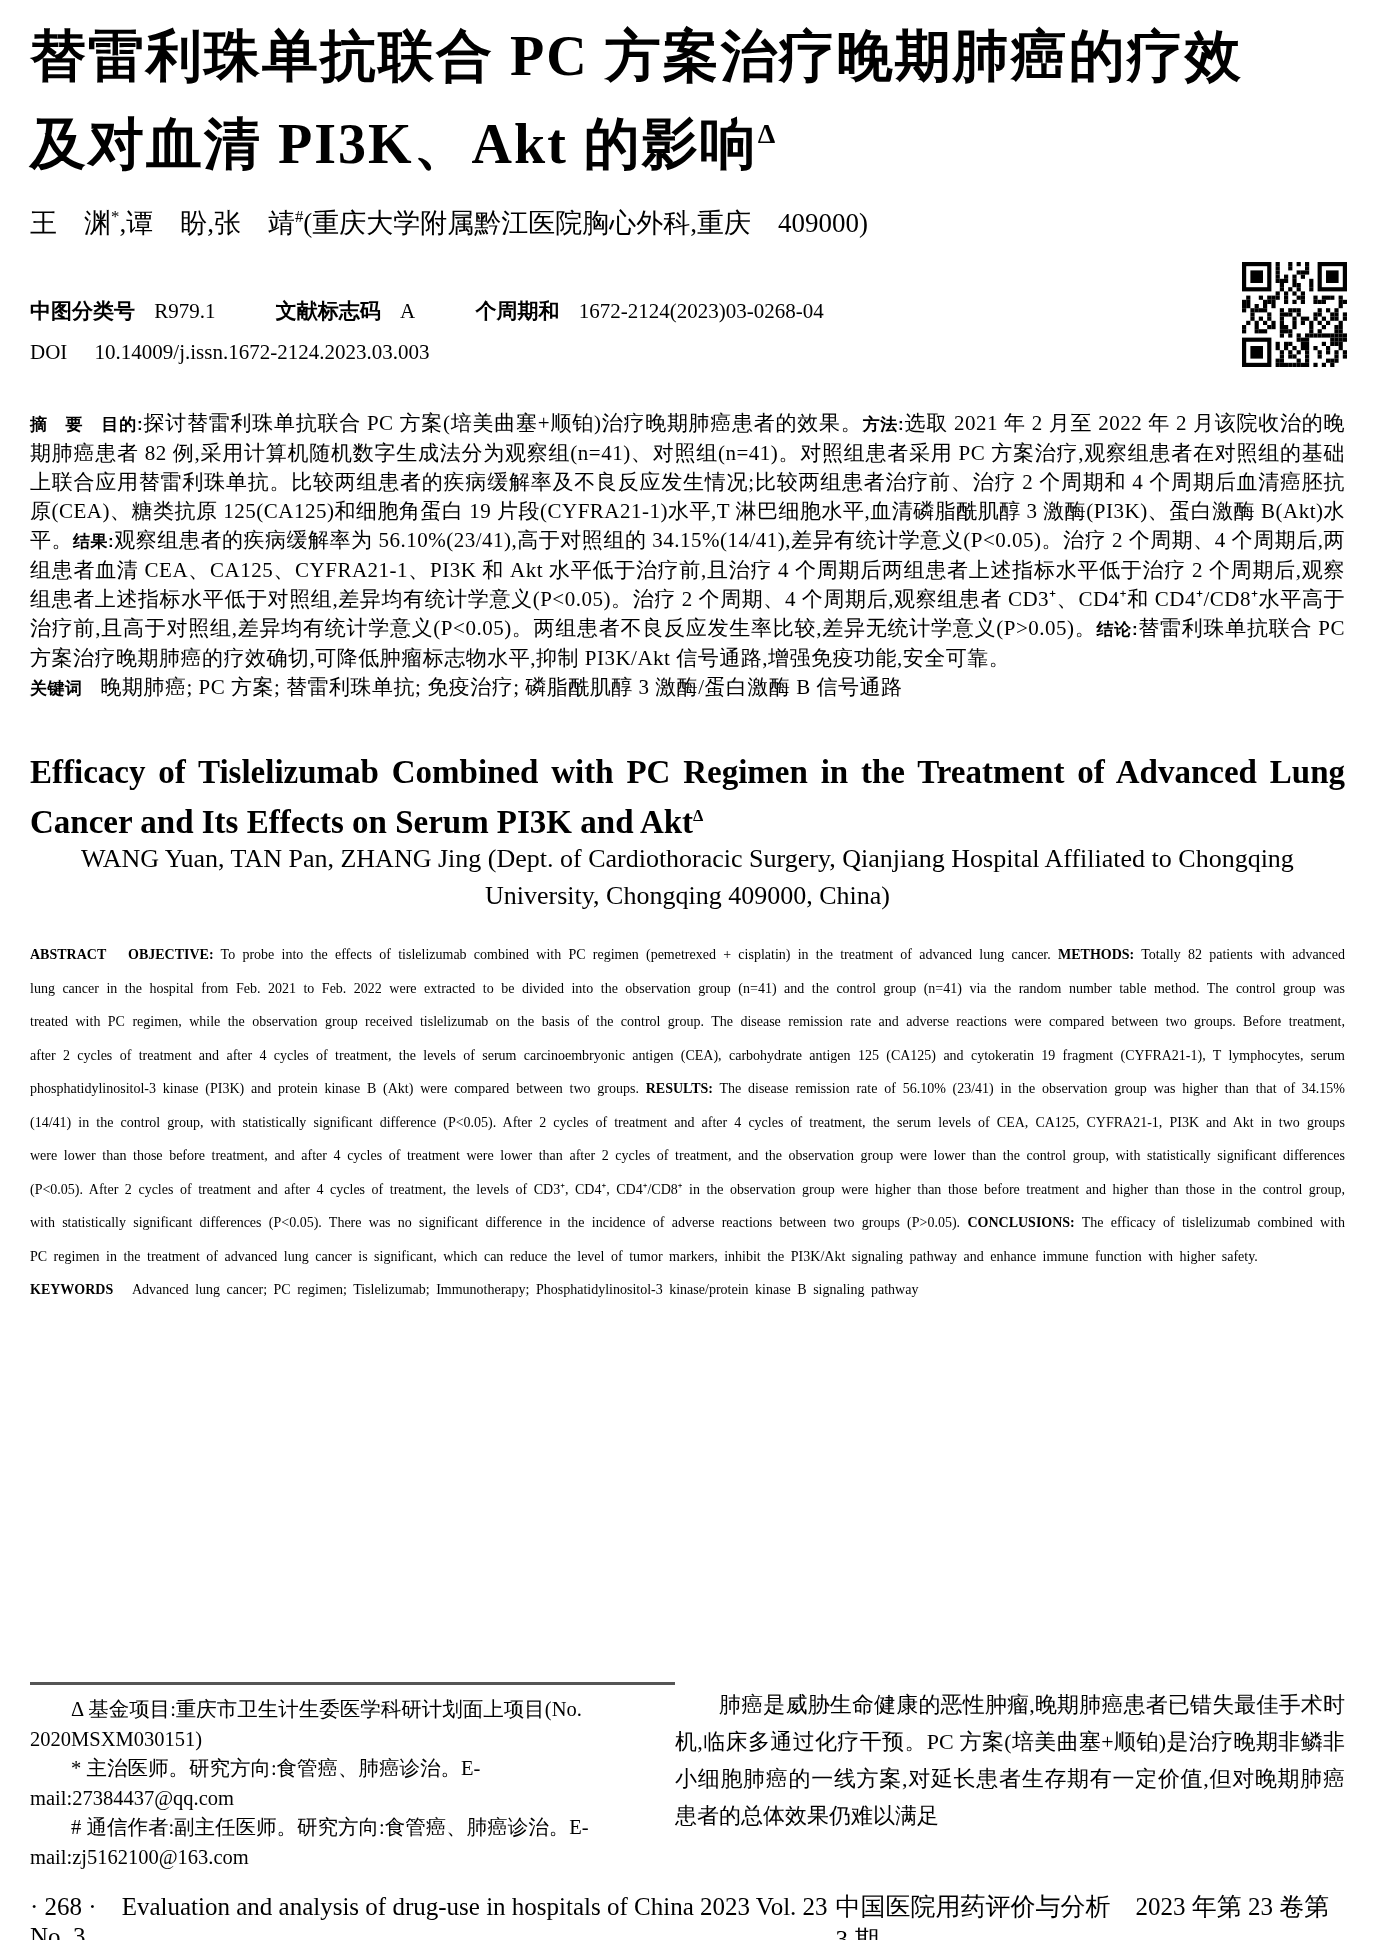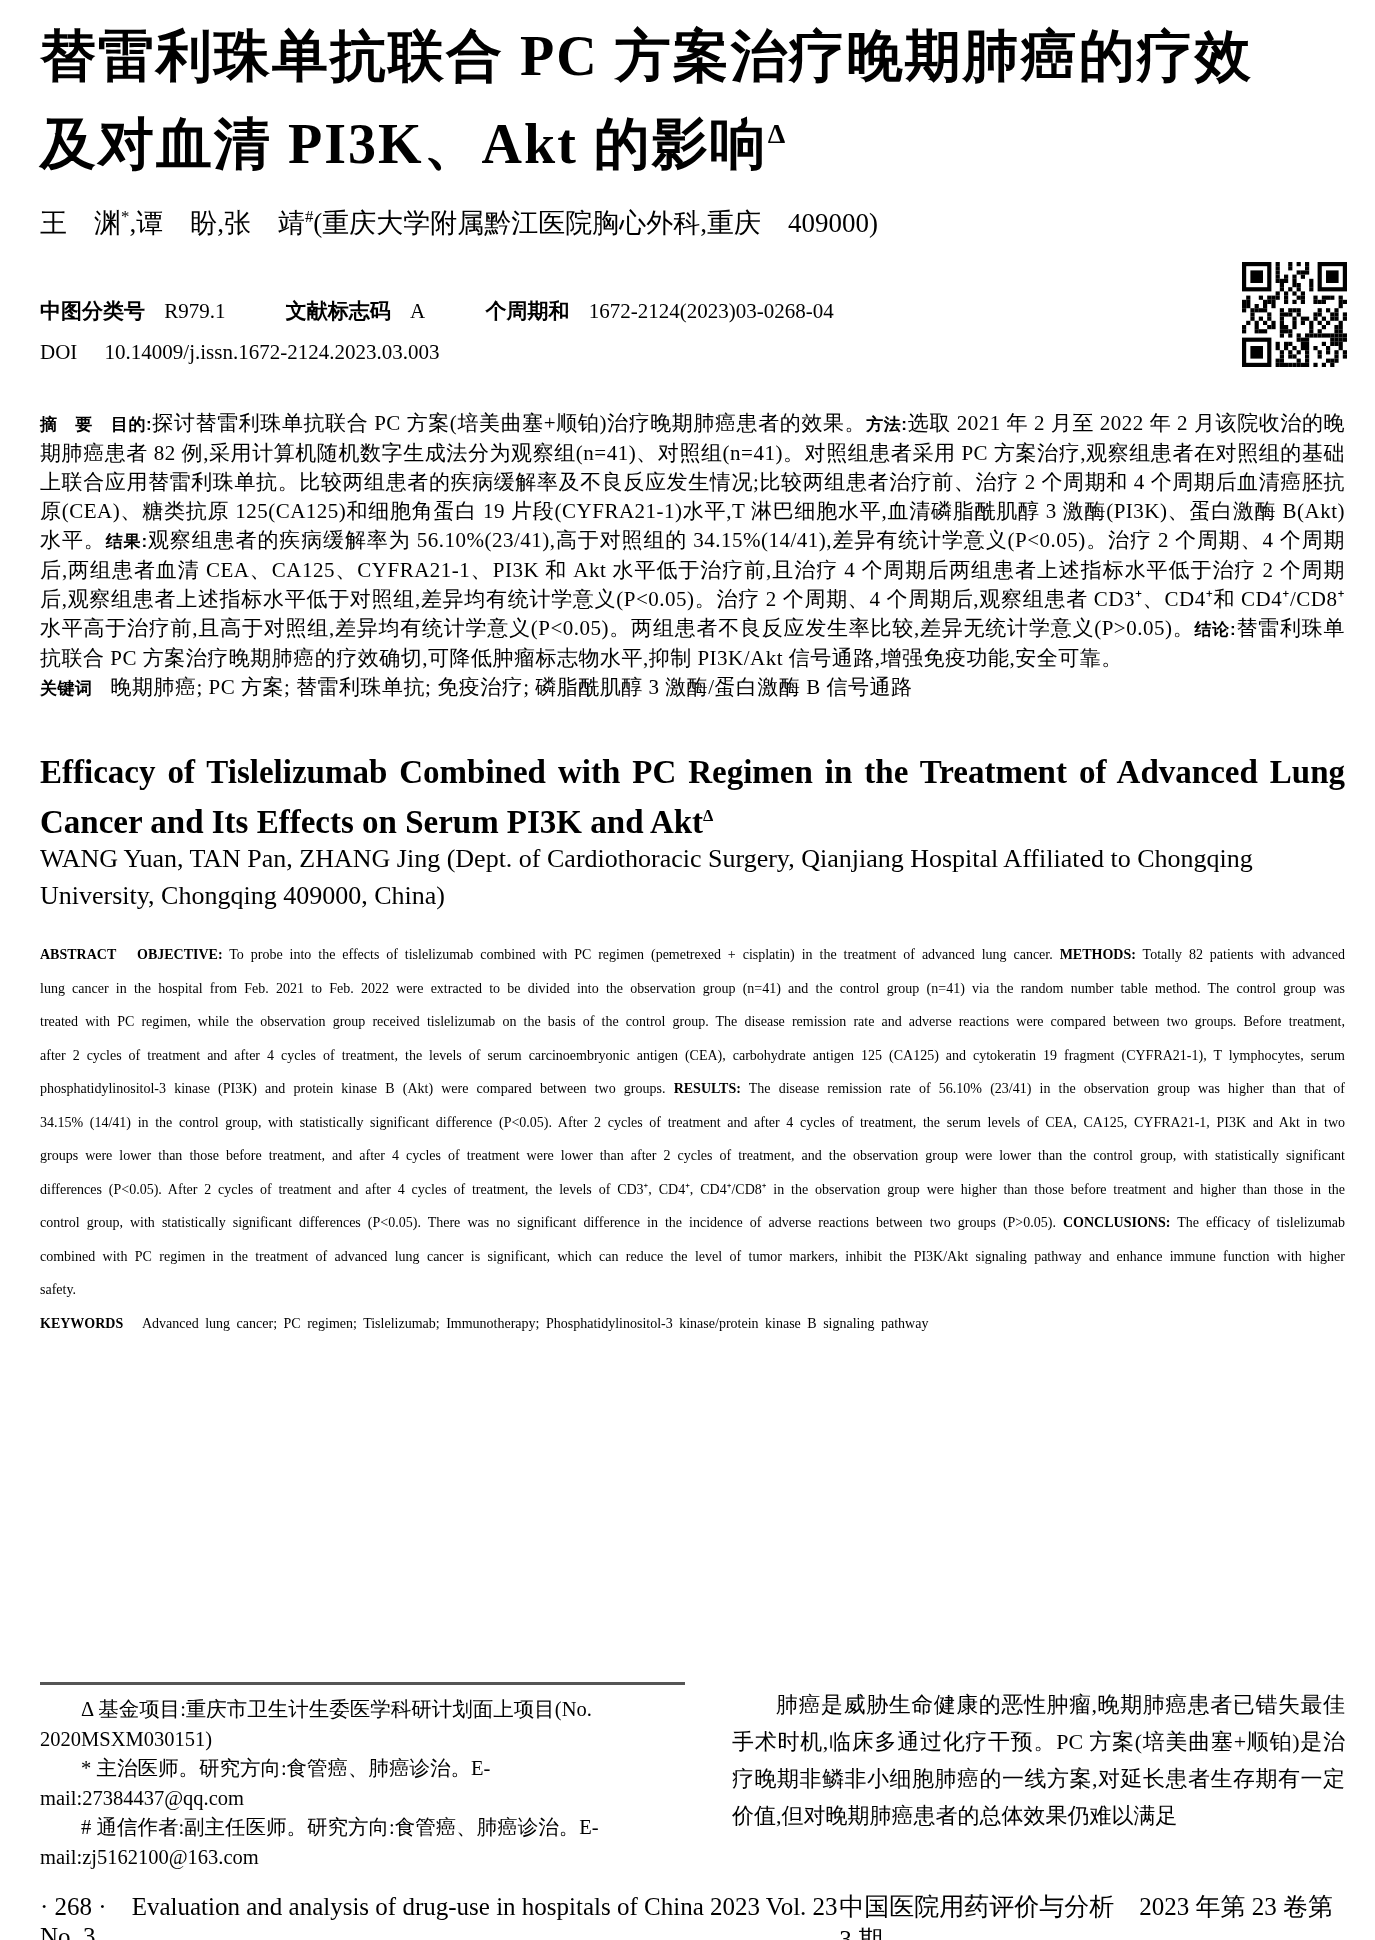--- a/index.html
+++ b/index.html
@@ -2,21 +2,21 @@
 <html><head>
 <meta charset="utf-8">
 <style>
   html,body { margin:0; padding:0; }
   body {
     width:1375px; height:1940px; position:relative;
     background:#ffffff; color:#000000;
     font-family:"Liberation Serif", serif;
     overflow:hidden;
   }
-  .abs { position:absolute; left:40px; right:30px; }
+  .abs { position:absolute; left:30px; right:30px; }
   .heiti { font-family:"Liberation Sans", sans-serif; font-weight:bold;text-align:right; }
 
   
   .title-cn { top:18px; font-size:56px; line-height:77px; font-weight:bold; letter-spacing:2px; }
   .title-cn sup, .title-en sup { font-size:0.5em; vertical-align:super; }
 
   
   .authors-cn { top:205px; font-size:27px; }
   .authors-cn sup { font-size:0.62em; vertical-align:super; }
 
@@ -30,28 +30,28 @@
   .qr svg { width:105px; height:105px; display:block; }
 
   
   .abstract-cn { top:409px; font-size:21px; line-height:29px; text-align:justify; letter-spacing:0.5px; }
   .abstract-cn p { margin:0; }
   .abstract-cn .heiti { font-size:17px; }
   .kw-gap { display:inline-block; width:18px; }
 
   
   .title-en { top:750px; font-size:33px; line-height:44px; font-weight:bold; text-align:justify; }
-  .authors-en { top:840px; font-size:26px; line-height:37px; }
+  .authors-en { top:840px; font-size:26px; line-height:37px;text-align:center; }
 
   
   .abstract-en { top:938px; font-size:14px; line-height:33.5px; text-align:justify; word-spacing:3px; }
   .abstract-en p { margin:0; }
 
   
-  .bottom { top:1682px; display:flex; gap:47px; }
+  .bottom { top:1682px; display:flex; }
   .col-left { width:645px; border-top:3px solid #555; padding-top:10px;
               font-size:20.5px; line-height:29.5px; }
   .col-left p { margin:0; text-indent:2em; }
   .col-right { flex:1; padding-top:4px; font-size:22px; line-height:37px;
                text-align:justify; }
   .col-right p { margin:0; text-indent:2em; }
 
   
   .footer { top:1890px; display:flex; justify-content:space-between; font-size:25px; }
 </style>

